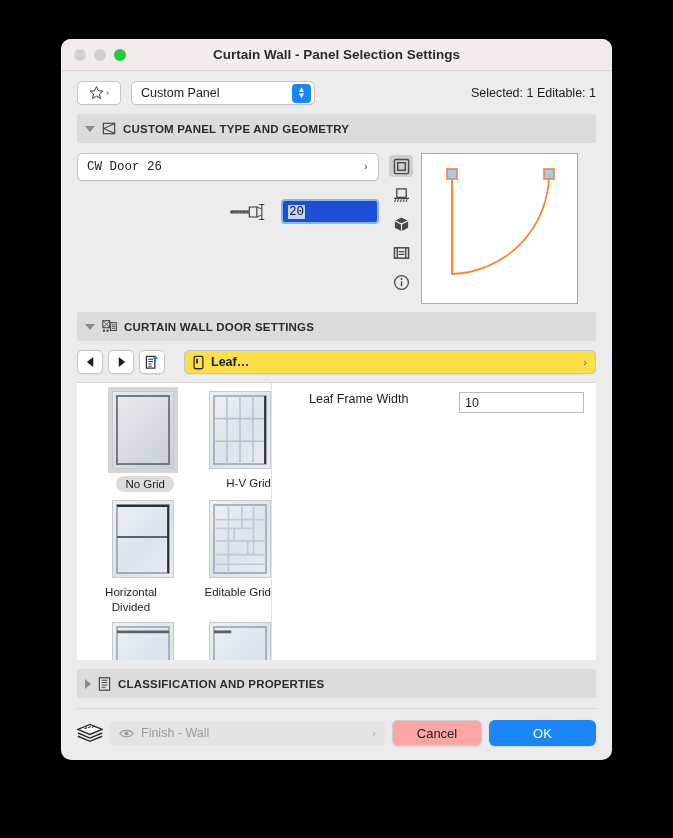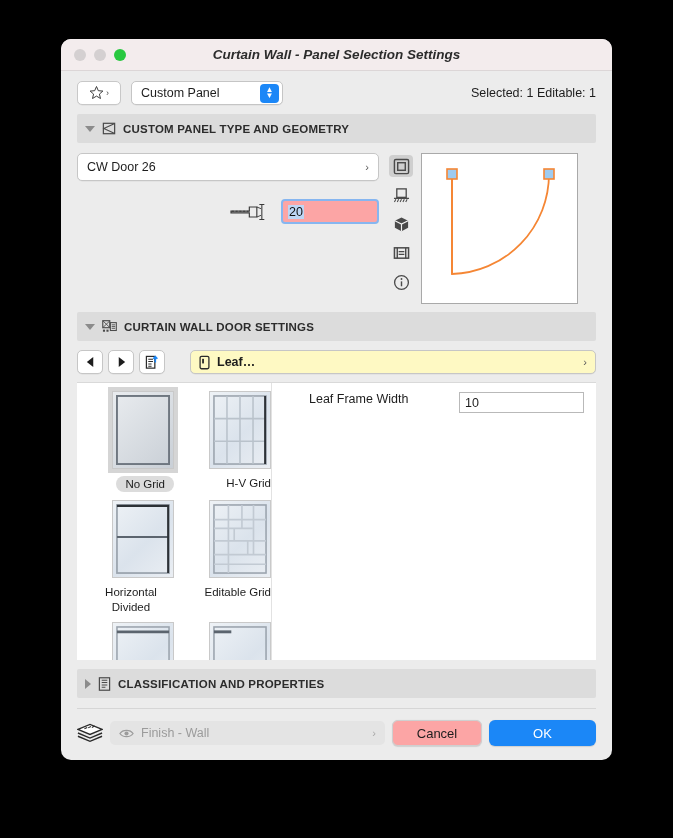--- a/index.html
+++ b/index.html
@@ -34,40 +34,39 @@
   }
   .traffic { display: flex; gap: 8px; padding-left: 13px; }
   .dot { width: 12px; height: 12px; border-radius: 50%; }
   .dot.red { background: #d4d0d1; }
   .dot.yellow { background: #d4d0d1; }
   .dot.green { background: #28c840; }
   .title {
     position: absolute; left: 0; right: 0; text-align: center;
     font-size: 13.5px; font-weight: bold; color: #2b2b2b;
     pointer-events: none;
-    font-style: italic;
   }
 
   
   .toolbar {
     height: 43px; flex: none;
     display: flex; align-items: center;
     padding: 0 16px;
     background: #ececec;
   }
   .fav-btn {
     width: 44px; height: 24px;
     background: #fff; border: 1px solid #c8c8c8; border-radius: 5px;
     display: flex; align-items: center; justify-content: center; gap: 2px;
     box-shadow: 0 0.5px 0.5px rgba(0,0,0,0.07);
   }
   .chev-sm { font-size: 9px; color: #4a4a4a; }
   .combo {
     margin-left: 10px;
-    width: 152px; height: 24px;
+    width: 184px; height: 24px;
     background: #fff; border: 1px solid #c5c5c5; border-radius: 5px;
     display: flex; align-items: center;
     padding-left: 9px; position: relative;
     font-size: 12.5px; color: #1d1d1d;
     box-shadow: 0 0.5px 0.5px rgba(0,0,0,0.07);
   }
   .combo-arrows {
     position: absolute; right: 3px; top: 2px;
     width: 19px; height: 19px; border-radius: 4px;
     background: #1b87f7;
@@ -89,36 +88,36 @@
     border-radius: 2px;
   }
   .tri { width: 0; height: 0; border-left: 5px solid transparent; border-right: 5px solid transparent; border-top: 6px solid #8b8b8b; }
   .tri.right { border-top: 5px solid transparent; border-bottom: 5px solid transparent; border-left: 6px solid #8b8b8b; border-right: none; }
   .sect-label { font-size: 11.5px; font-weight: bold; letter-spacing: 0.2px; color: #2c2c2c; }
 
   
   .geom-body {
     display: flex; padding: 10px 16px 8px 16px; gap: 0;
   }
-  .geom-left { width: 302px; }
+  .geom-left { width: 302px; font-family: Liberation Mono, monospace; }
   .picker {
     height: 28px; background: #fff;
     border: 1px solid #c6c6c6; border-radius: 5px;
     display: flex; align-items: center; padding: 0 9px;
     font-size: 12.5px; color: #1d1d1d;
     box-shadow: 0 0.5px 0.5px rgba(0,0,0,0.07);
   }
   .picker .chev { margin-left: auto; font-size: 11px; color: #5a5a5a; }
   .param-row {
     margin-top: 18px;
     display: flex; align-items: center; justify-content: flex-end; gap: 8px;
   }
   .num-field {
     width: 98px; height: 25px;
-    background: #fca5a5; border: 2px solid #86b6f0; border-radius: 4px;
+    background: #1d4ed8; border: 2px solid #86b6f0; border-radius: 4px;
     display: flex; align-items: center; padding: 8px 5px;
   }
   .num-val { font-size: 12.5px; color: #111; background: #bdd6f5; padding: 0 1px; }
 
   .view-icons {
     width: 28px; margin-left: 8px;
     display: flex; flex-direction: column; align-items: center; gap: 7px;
     padding-top: 2px;
   }
   .vicon { width: 24px; height: 22px; display: flex; align-items: center; justify-content: center; border-radius: 4px; }
@@ -136,22 +135,22 @@
     margin-top: 9px;
     display: flex; align-items: center; gap: 5px;
   }
   .nav-btn {
     width: 26px; height: 24px;
     background: #fff; border: 1px solid #c6c6c6; border-radius: 5px;
     display: flex; align-items: center; justify-content: center;
     box-shadow: 0 0.5px 0.5px rgba(0,0,0,0.07);
   }
   .leaf-field {
-    flex: 1; height: 24px; margin-left: 20px;
-    background: #fef9c3; border: 1px solid #c6c6c6; border-radius: 5px;
+    flex: 1; height: 24px; margin-left: 14px;
+    background: #fde047; border: 1px solid #c6c6c6; border-radius: 5px;
     display: flex; align-items: center; gap: 7px; padding: 0 8px;
     font-size: 12.5px; font-weight: bold; color: #1d1d1d;
     box-shadow: 0 0.5px 0.5px rgba(0,0,0,0.07);
   }
   .leaf-field .chev { margin-left: auto; font-weight: normal; font-size: 11px; color: #5a5a5a; }
 
   .door-panes {
     display: flex; margin-top: 8px;
     height: 278px;
     background: #fff;

